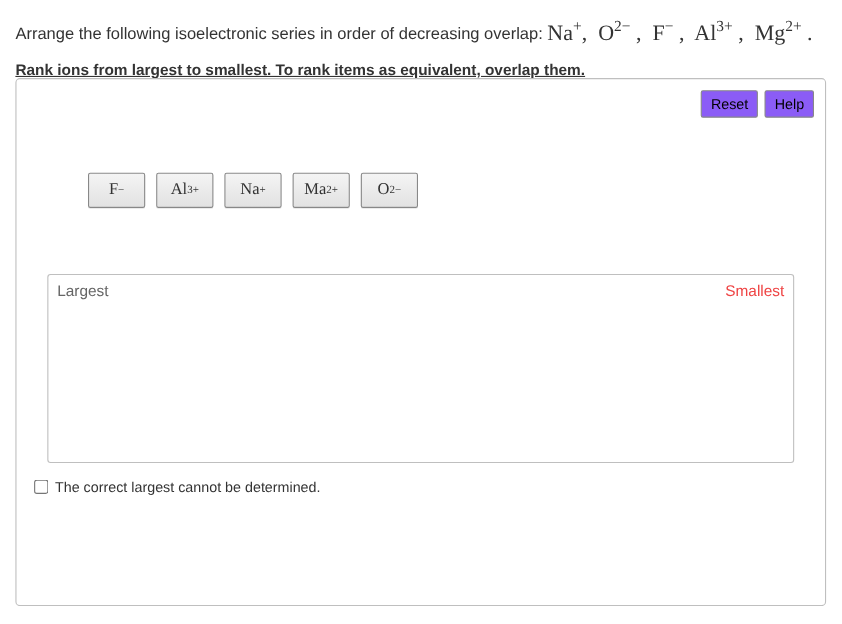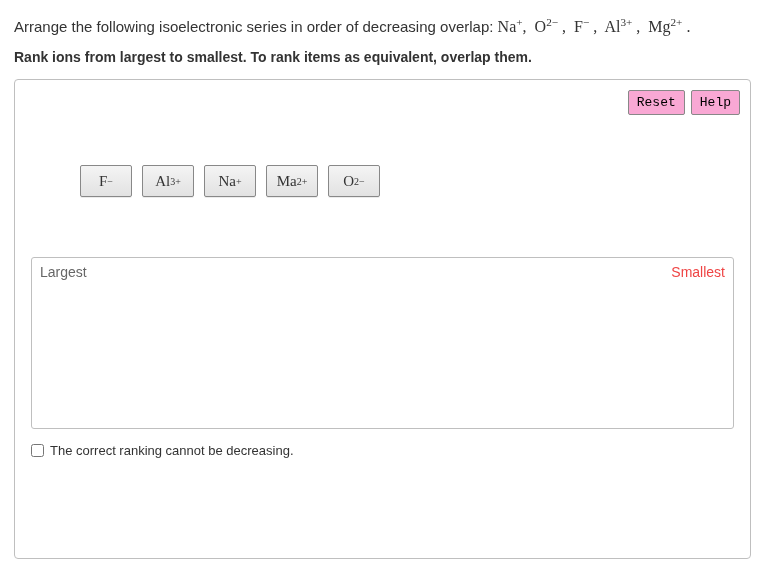--- a/index.html
+++ b/index.html
@@ -12,51 +12,51 @@
     width: 765px;
     box-sizing: border-box;
   }
   .prompt-line {
     font-size: 15px;
     line-height: 1.5;
     margin-bottom: 10px;
   }
   .prompt-line .formula {
     font-family: "Times New Roman", Times, serif;
-    font-size: 16px;
+    font-size: 20px;
     margin-top: 44px;
   }
   .instructions {
     font-size: 14px;
     font-weight: bold;
-    margin-bottom: 14px;
+    text-decoration: underline;
   }
   .panel {
     border: 1px solid #bfbfbf;
     border-radius: 4px;
     background: #fff;
     padding: 10px 10px 0 10px;
     height: 480px;
     box-sizing: border-box;
     position: relative;
   }
   .btn-row {
     display: flex;
     justify-content: flex-end;
     gap: 6px;
     margin-bottom: 50px;
   }
   .top-btn {
     border: 1px solid #888;
-    background: #f9a8d4;
+    background: #8b5cf6;
     padding: 4px 8px;
     font-size: 13px;
     cursor: pointer;
     border-radius: 2px;
-    font-family: Liberation Mono, monospace;
+    font-family: Liberation Sans, sans-serif;
   }
   .tile-row {
     display: flex;
     gap: 10px;
     margin-left: 55px;
     margin-bottom: 60px;
   }
   .tile {
     border: 1px solid #888;
     background: linear-gradient(#f4f4f4, #e2e2e2);
@@ -70,21 +70,21 @@
     cursor: move;
     border-radius: 2px;
     padding: 0 4px;
     box-shadow: 0 1px 0 rgba(0,0,0,0.08);
   }
   .tile sup { font-size: 10px; }
   .drop-zone {
     border: 1px solid #bfbfbf;
     border-radius: 3px;
     height: 170px;
-    margin: 0 6px;
+    margin: 0 18px;
     position: relative;
     background: #fff;
   }
   .drop-label-left {
     position: absolute;
     left: 8px;
     top: 6px;
     font-size: 14px;
     color: #666;
   }
@@ -152,16 +152,16 @@
     </div>
   </div>
 
   <div class="drop-zone">
     <div class="drop-label-left">Largest</div>
     <div class="drop-label-right">Smallest</div>
   </div>
 
   <div class="checkbox-row">
     <input type="checkbox" style="">
-    <span>The correct ranking cannot be decreasing.</span>
+    <span>The correct largest cannot be determined.</span>
   </div>
 
 </div>
 
 </body></html>

